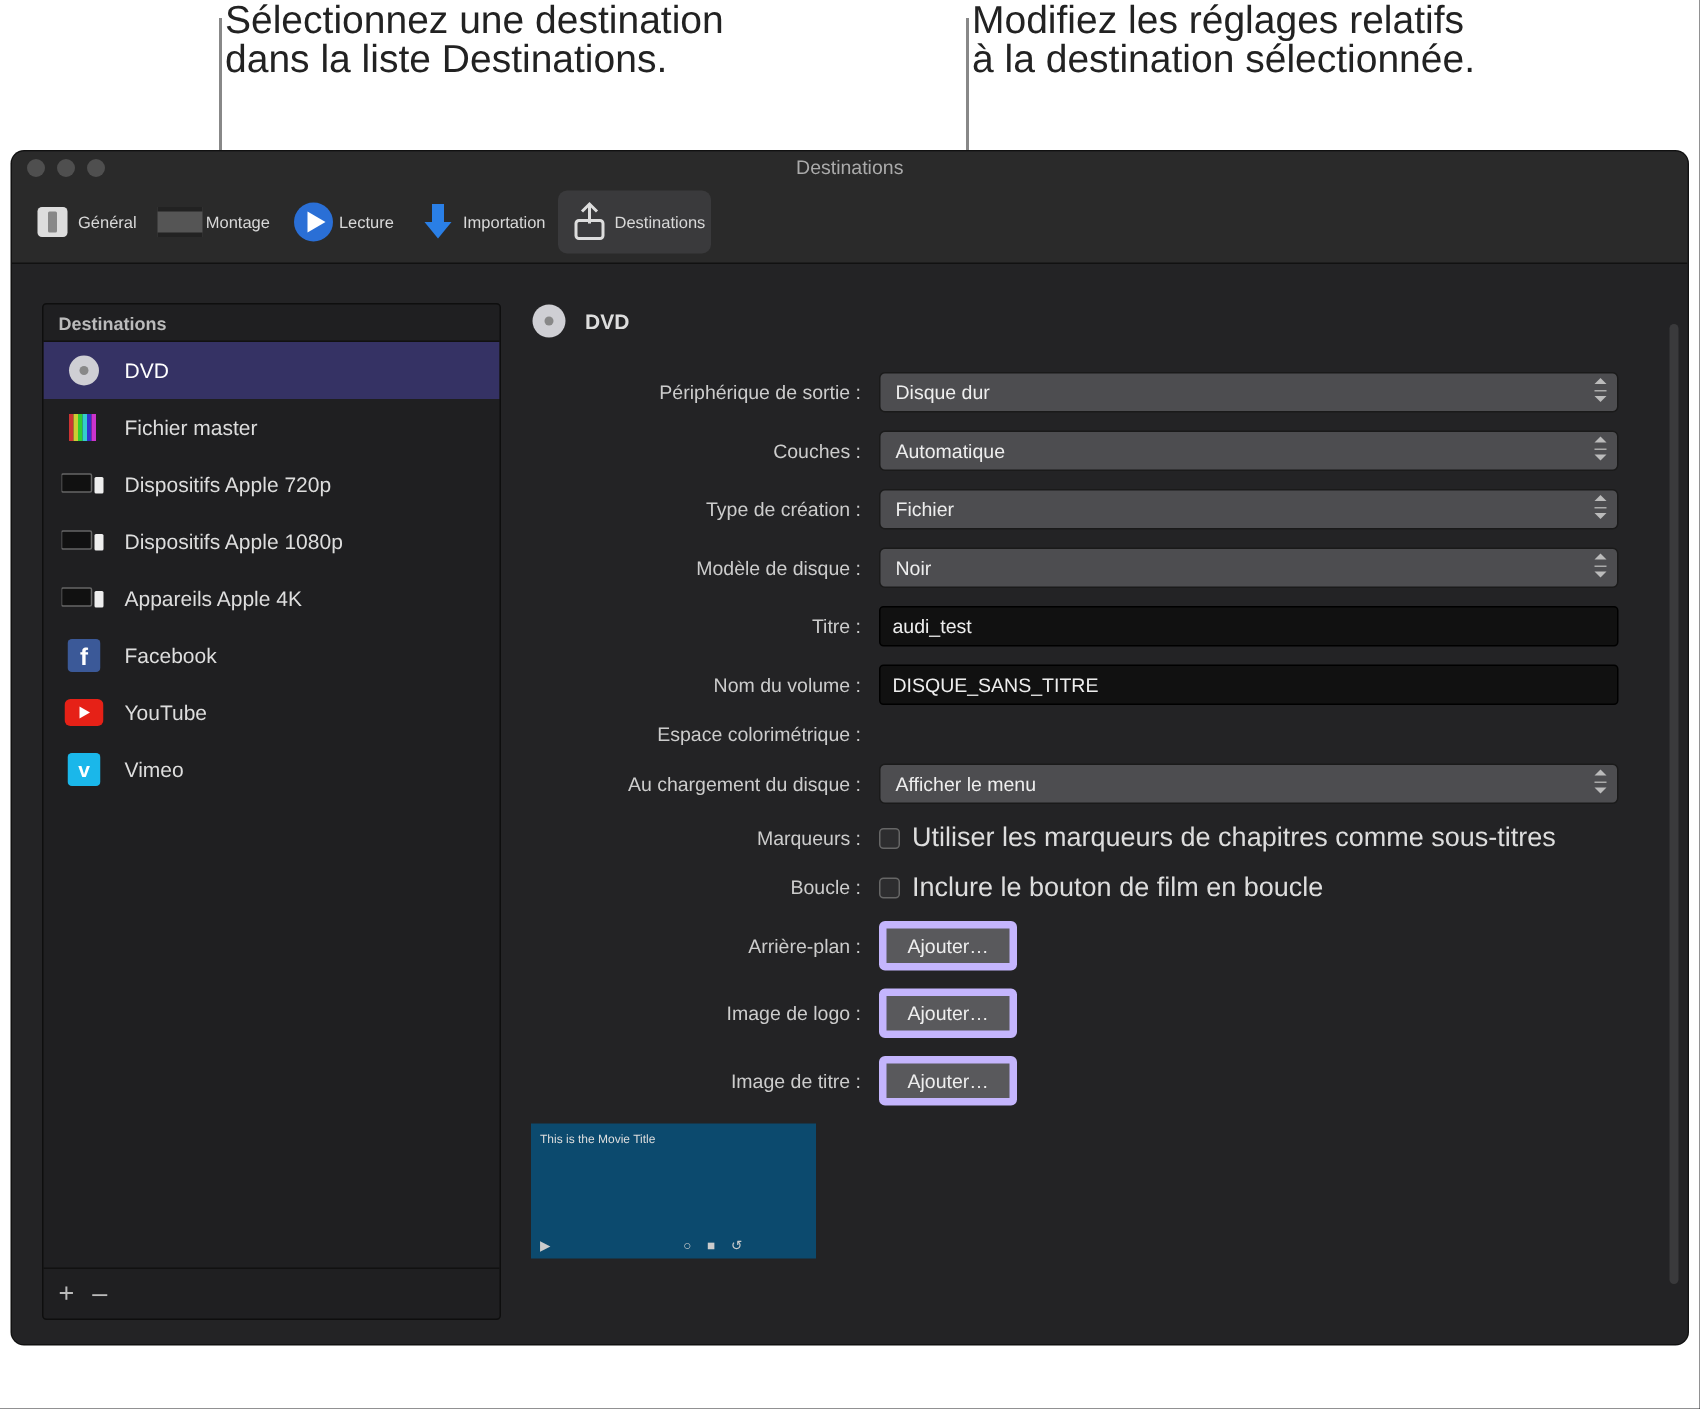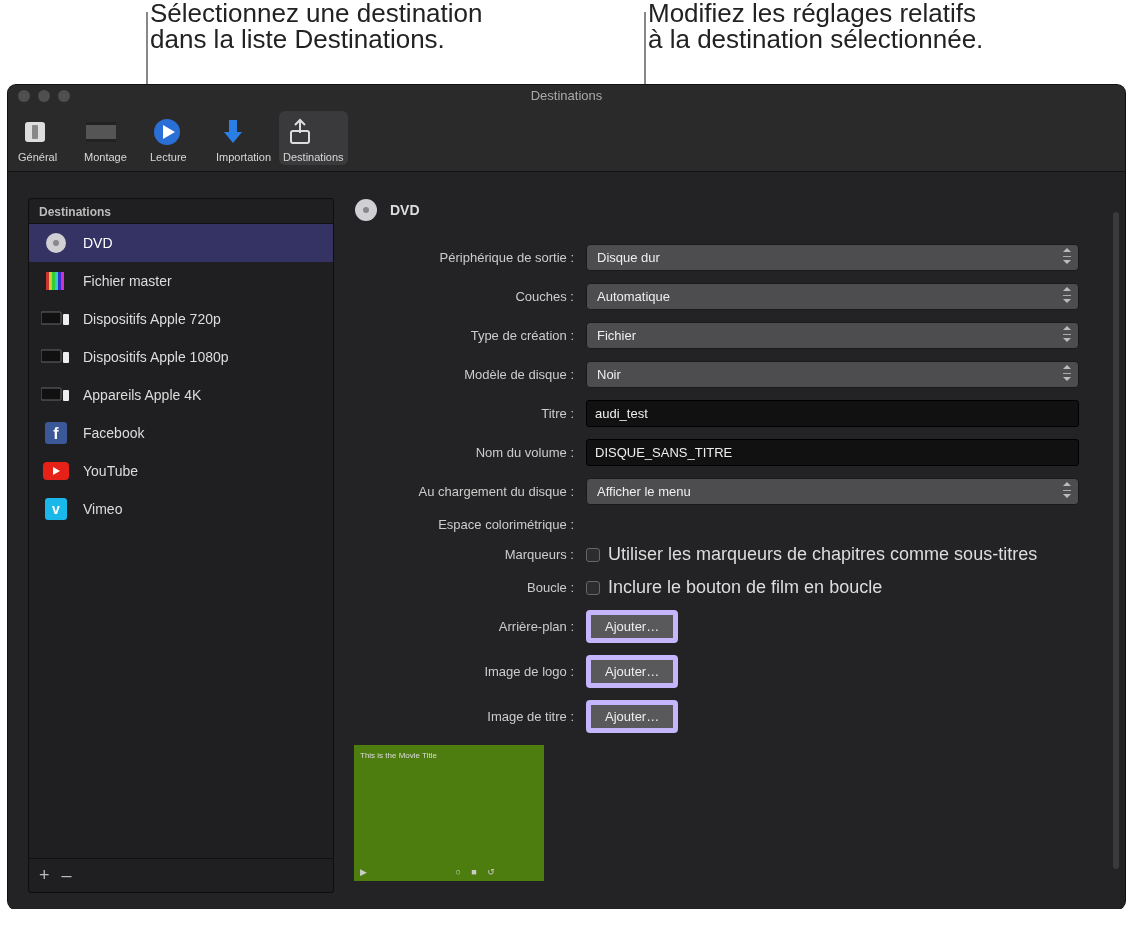--- a/index.html
+++ b/index.html
@@ -26,21 +26,21 @@
   .callout.right { left: 648px; top: 0; }
   .callout-line {
     position: absolute;
     width: 2px;
     background: #888;
   }
 
   
   .window {
     position: relative;
-    margin: 0 8px;
+    margin: 16px 8px;
     background: #2c2c2e;
     border-radius: 8px;
     overflow: hidden;
     box-shadow: 0 0 0 1px #111;
   }
   .titlebar {
     position: relative;
     height: 22px;
     text-align: center;
     color: #aaa;
@@ -65,21 +65,22 @@
   .toolbar {
     display: flex;
     align-items: flex-end;
     padding: 4px 6px 6px;
     gap: 4px;
     background: #2a2a2a;
     border-bottom: 1px solid #111;
   }
   .tb-item {
     display: flex;
-    flex-direction: column;
+    flex-direction: row;
+    align-items: center;
     min-width: 62px;
     padding: 4px 4px 2px;
     border-radius: 6px;
     cursor: default;
     color: #ddd;
     font-size: 11px;
   }
   .tb-item.selected { background: #3a3a3c; }
   .tb-icon {
     width: 34px; height: 34px;
@@ -224,22 +225,22 @@
   }
   .btn {
     background: #59595c;
     border: 5px solid #c4b5fd;
     border-radius: 4px;
     color: #eee;
     padding: 4px 14px;
     font-size: 13px;
   }
   .preview-box {
-    width: 190px; height: 136px;
-    background: #4d7c0f;
+    width: 190px; height: 90px;
+    background: #0c4a6e;
     position: relative;
     color: #ddd;
     font-size: 8px;
     padding: 6px;
   }
   .preview-controls {
     position:absolute; bottom:4px; left:6px; right:6px;
     color:#ccc; font-size:9px; letter-spacing:4px;
   }
 
@@ -477,33 +478,33 @@
         <div class="form-label">Titre :</div>
         <input class="textfield" type="text" value="audi_test" style="">
       </div>
 
       <div class="form-row">
         <div class="form-label">Nom du volume :</div>
         <input class="textfield" type="text" value="DISQUE_SANS_TITRE" style="">
       </div>
 
       <div class="form-row">
+        <div class="form-label">Espace colorimétrique :</div>
+        <div></div>
+      </div>
+
+      <div class="form-row">
         <div class="form-label">Au chargement du disque :</div>
         <div class="popup">
           <span>Afficher le menu</span>
           <span class="stepper-arrows"></span>
         </div>
       </div>
 
       <div class="form-row">
-        <div class="form-label">Espace colorimétrique :</div>
-        <div></div>
-      </div>
-
-      <div class="form-row">
         <div class="form-label">Marqueurs :</div>
         <div class="checkbox-row">
           <span class="chk"></span>
           <span>Utiliser les marqueurs de chapitres comme sous-titres</span>
         </div>
       </div>
 
       <div class="form-row">
         <div class="form-label">Boucle :</div>
         <div class="checkbox-row">

